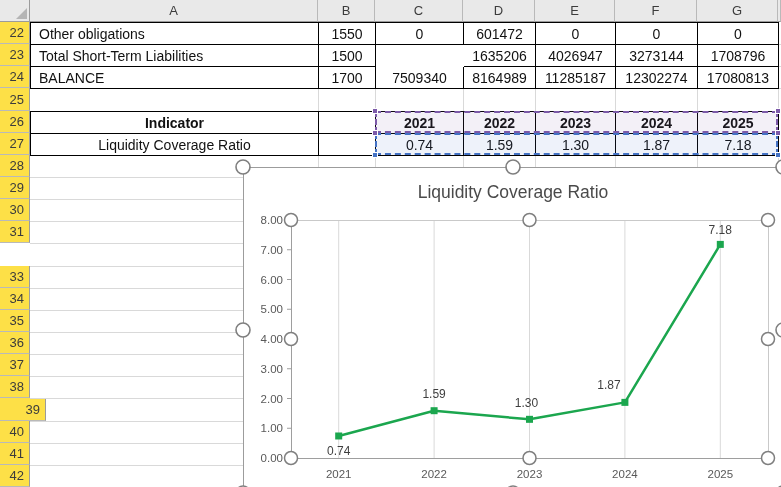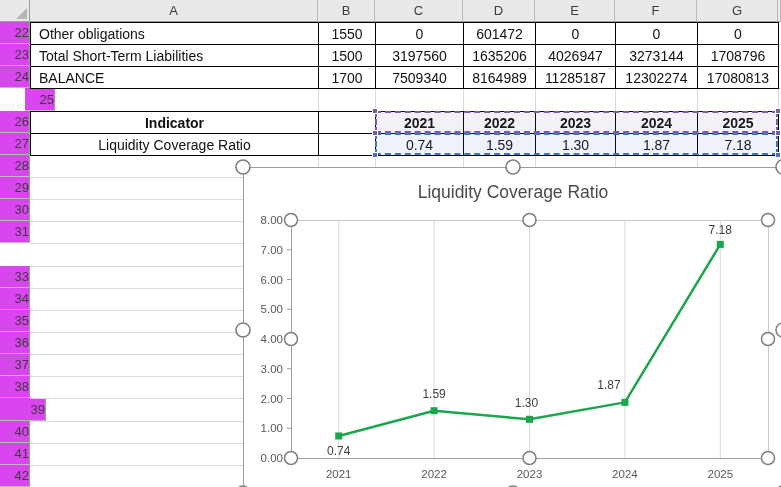--- a/index.html
+++ b/index.html
@@ -7,23 +7,24 @@
     position:relative;width:781px;height:487px;overflow:hidden;background:#fff;
     font-family:"Liberation Sans","DejaVu Sans",sans-serif;
     -webkit-font-smoothing:antialiased;
   }
   .hdrcell{
     position:absolute;box-sizing:border-box;background:#E9E9E9;
     border-right:1px solid #B9B9B9;border-bottom:1px solid #9B9B9B;
     color:#3C3C3C;font-size:13px;display:flex;align-items:center;justify-content:center;
   }
   .rowhdr{
-    position:absolute;box-sizing:border-box;background:#d946ef;
+    position:absolute;box-sizing:border-box;background:#fde047;
     border-right:1px solid #9B9B9B;border-bottom:1px solid #B9B9B9;
     color:#3C3C3C;font-size:13px;display:flex;align-items:center;justify-content:flex-end;
+    padding-right:5px;
   }
   .corner{position:absolute;box-sizing:border-box;background:#E9E9E9;
     border-right:1px solid #9B9B9B;border-bottom:1px solid #9B9B9B;}
   .corner .tri{position:absolute;right:2px;bottom:2px;width:0;height:0;
     border-left:11px solid transparent;border-bottom:11px solid #B5B5B5;}
   .gl{position:absolute;background:#D9D9D9;}
   .tbl{position:absolute;box-sizing:border-box;border-top:1px solid #000;border-left:1px solid #000;background:#fff;}
   .tcell{position:absolute;box-sizing:border-box;border-right:1px solid #000;border-bottom:1px solid #000;
     font-size:14px;color:#111;display:flex;align-items:center;overflow:hidden;white-space:nowrap;background:#fff;}
   .tcell.center{justify-content:center;}
@@ -49,21 +50,21 @@
       <div class="hdrcell" style="left: 463px; top: 0px; width: 72px; height: 22px;">D</div>
       <div class="hdrcell" style="left: 535px; top: 0px; width: 80px; height: 22px;">E</div>
       <div class="hdrcell" style="left: 615px; top: 0px; width: 82px; height: 22px;">F</div>
       <div class="hdrcell" style="left: 697px; top: 0px; width: 81px; height: 22px;">G</div>
       <div class="hdrcell" style="left: 778px; top: 0px; width: 3px; height: 22px;"></div>
     </div>
   <div id="rowheaders">
       <div class="rowhdr" style="left: 0px; top: 22px; width: 30px; height: 22px;">22</div>
       <div class="rowhdr" style="left: 0px; top: 44px; width: 30px; height: 22px;">23</div>
       <div class="rowhdr" style="left: 0px; top: 66px; width: 30px; height: 22px;">24</div>
-      <div class="rowhdr" style="left: 0px; top: 88px; width: 30px; height: 23px; margin-left: 25px;">25</div>
+      <div class="rowhdr" style="left: 0px; top: 88px; width: 30px; height: 23px;">25</div>
       <div class="rowhdr" style="left: 0px; top: 111px; width: 30px; height: 22px;">26</div>
       <div class="rowhdr" style="left: 0px; top: 133px; width: 30px; height: 22px;">27</div>
       <div class="rowhdr" style="left: 0px; top: 155px; width: 30px; height: 22px;">28</div>
       <div class="rowhdr" style="left: 0px; top: 177px; width: 30px; height: 22px;">29</div>
       <div class="rowhdr" style="left: 0px; top: 199px; width: 30px; height: 22px;">30</div>
       <div class="rowhdr" style="left: 0px; top: 221px; width: 30px; height: 22px;">31</div>
       <div class="rowhdr" style="left: 0px; top: 243px; width: 30px; height: 23px; margin-top: 44px;">32</div>
       <div class="rowhdr" style="left: 0px; top: 266px; width: 30px; height: 22px;">33</div>
       <div class="rowhdr" style="left: 0px; top: 288px; width: 30px; height: 22px;">34</div>
       <div class="rowhdr" style="left: 0px; top: 310px; width: 30px; height: 22px;">35</div>
@@ -108,21 +109,20 @@
       <div class="tbl" style="left: 30px; top: 22px; width: 749px; height: 67px;">
         <div class="tcell left" style="left: 0px; top: 0px; width: 288px; height: 22px;">Other obligations</div>
         <div class="tcell center" style="left: 288px; top: 0px; width: 57px; height: 22px;">1550</div>
         <div class="tcell center" style="left: 345px; top: 0px; width: 88px; height: 22px;">0</div>
         <div class="tcell center" style="left: 433px; top: 0px; width: 72px; height: 22px;">601472</div>
         <div class="tcell center" style="left: 505px; top: 0px; width: 80px; height: 22px;">0</div>
         <div class="tcell center" style="left: 585px; top: 0px; width: 82px; height: 22px;">0</div>
         <div class="tcell center" style="left: 667px; top: 0px; width: 81px; height: 22px;">0</div>
         <div class="tcell left" style="left: 0px; top: 22px; width: 288px; height: 22px;">Total Short-Term Liabilities</div>
         <div class="tcell center" style="left: 288px; top: 22px; width: 57px; height: 22px;">1500</div>
-        <div class="tcell center" style="left: 345px; top: 22px; width: 88px; height: 22px;">3197560</div>
         <div class="tcell center" style="left: 433px; top: 22px; width: 72px; height: 22px;">1635206</div>
         <div class="tcell center" style="left: 505px; top: 22px; width: 80px; height: 22px;">4026947</div>
         <div class="tcell center" style="left: 585px; top: 22px; width: 82px; height: 22px;">3273144</div>
         <div class="tcell center" style="left: 667px; top: 22px; width: 81px; height: 22px;">1708796</div>
         <div class="tcell left" style="left: 0px; top: 44px; width: 288px; height: 22px;">BALANCE</div>
         <div class="tcell center" style="left: 288px; top: 44px; width: 57px; height: 22px;">1700</div>
         <div class="tcell center" style="left: 345px; top: 44px; width: 88px; height: 22px;">7509340</div>
         <div class="tcell center" style="left: 433px; top: 44px; width: 72px; height: 22px;">8164989</div>
         <div class="tcell center" style="left: 505px; top: 44px; width: 80px; height: 22px;">11285187</div>
         <div class="tcell center" style="left: 585px; top: 44px; width: 82px; height: 22px;">12302274</div>

